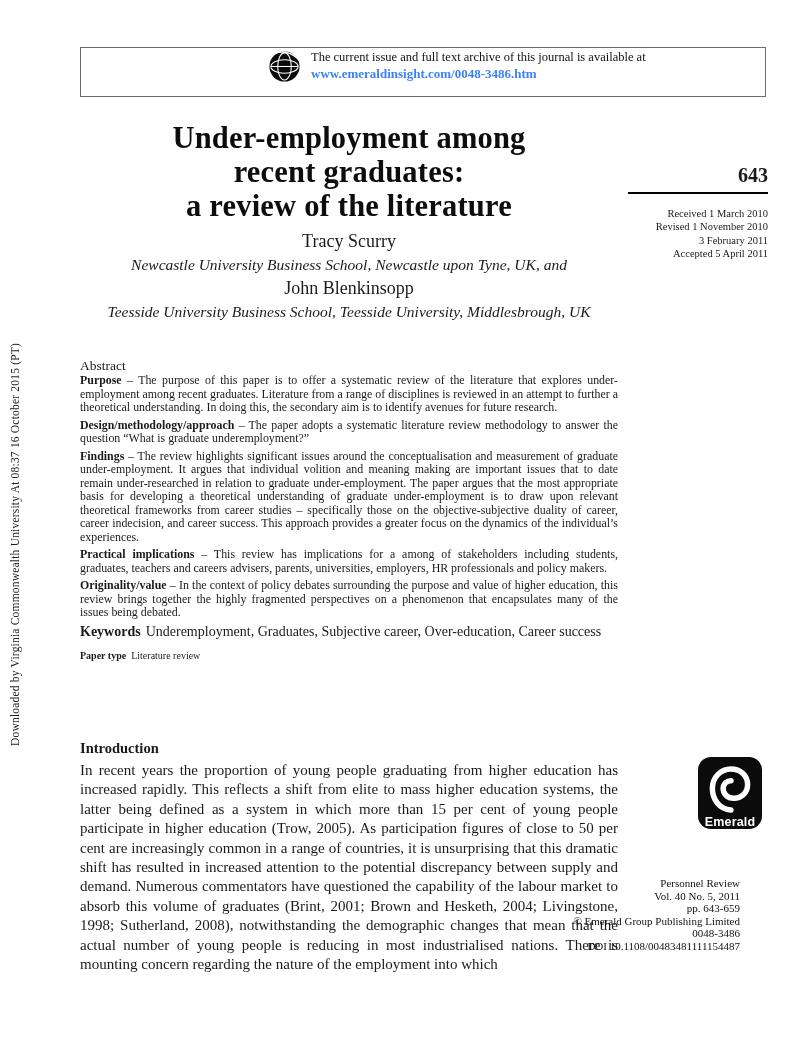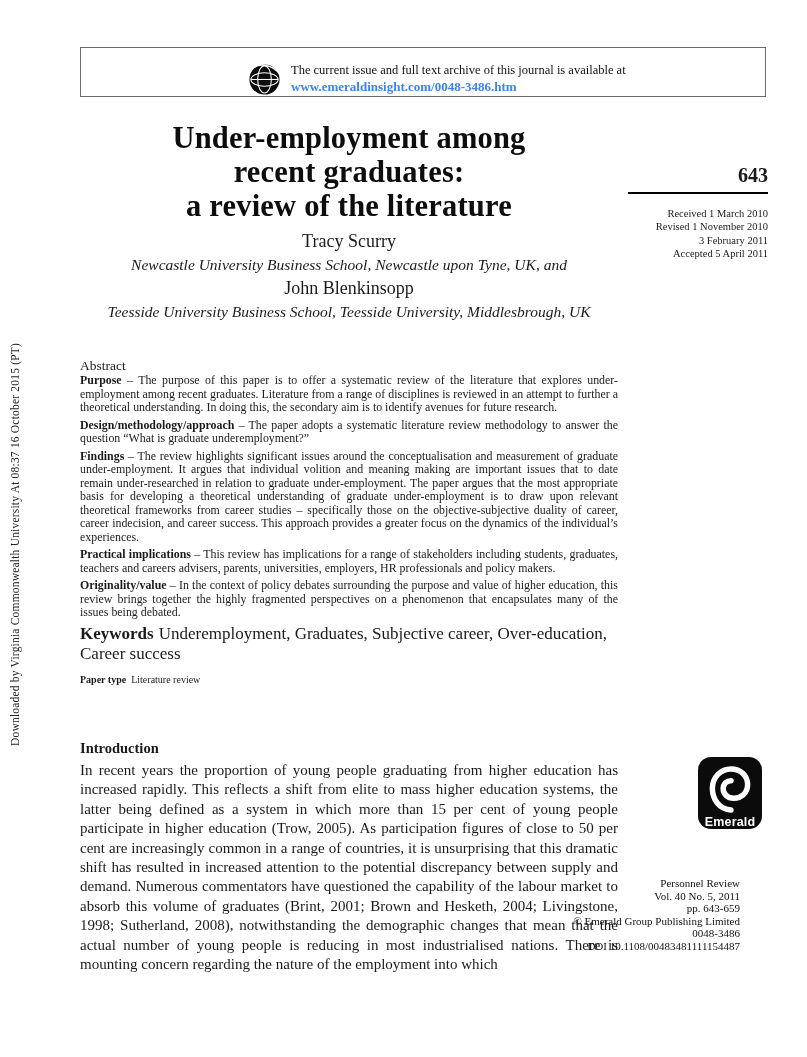--- a/index.html
+++ b/index.html
@@ -14,40 +14,40 @@
   .watermark{
     position:absolute;left:9px;top:746px;width:450px;
     transform:rotate(-90deg);transform-origin:0 0;
     font-size:11.5px;color:#222;white-space:nowrap;letter-spacing:.2px;
   }
 
   
   .notice-box{
     position:absolute;left:80px;top:47px;width:686px;height:50px;
     border:1px solid #6b6b6b;box-sizing:border-box;
-    display:flex;align-items:flex-end;
+    display:flex;align-items:flex-start;padding-left:20px;
   }
   .notice-inner{display:flex;align-items:center;margin-left:166px;}
   .globe{width:35px;height:35px;flex:0 0 auto;}
   .notice-text{margin-left:9px;line-height:15.5px;}
   .notice-line1{font-size:12.5px;color:#111;}
   .notice-url{font-size:13px;font-weight:bold;color:#3b82f6;}
 
   
   .main-col{position:absolute;left:80px;width:538px;}
   .title-block{top:121px;text-align:center;font-weight:bold;font-size:30.5px;line-height:34px;color:#0d0d0d;letter-spacing:.2px;}
   .authors-block{top:229px;text-align:center;}
   .author-name{font-size:18px;line-height:25px;}
   .author-affil{font-style:italic;font-size:15.5px;line-height:22px;}
 
   .abstract-block{top:358px;}
   .abstract-heading{font-weight:normal;font-size:13.5px;margin:0 0 0 0;}
   .abs-para{font-size:11.9px;line-height:13.5px;text-align:justify;margin:0 0 4px 0;}
   .abs-label{font-weight:bold;}
-  .kw-line{font-size:17px;}
+  .kw-line{font-size:14px;}
   .kw-label{font-weight:bold;margin-right:5px;}
   .pt-line{font-size:10px;margin-top:10px;}
 
   .intro-block{top:740px;}
   .intro-heading{font-weight:bold;font-size:14.5px;margin:0 0 4px 0;}
   .intro-para{font-size:15px;line-height:19.4px;text-align:justify;margin:0;}
 
   
   .side-col{position:absolute;left:628px;top:127px;width:140px;text-align:right;}
   .running-head{font-size:17.5px;line-height:21.5px;color:#111;}
@@ -104,21 +104,21 @@
     <div class="author-affil">Newcastle University Business School, Newcastle upon Tyne, UK, and</div>
     <div class="author-name">John Blenkinsopp</div>
     <div class="author-affil">Teesside University Business School, Teesside University, Middlesbrough, UK</div>
   </div>
 
   <div class="main-col abstract-block">
     <div class="abstract-heading">Abstract</div>
     <p class="abs-para"><span class="abs-label">Purpose</span> <span>– The purpose of this paper is to offer a systematic review of the literature that explores under-employment among recent graduates. Literature from a range of disciplines is reviewed in an attempt to further a theoretical understanding. In doing this, the secondary aim is to identify avenues for future research.</span></p>
     <p class="abs-para"><span class="abs-label">Design/methodology/approach</span> <span>– The paper adopts a systematic literature review methodology to answer the question “What is graduate underemployment?”</span></p>
     <p class="abs-para"><span class="abs-label">Findings</span> <span>– The review highlights significant issues around the conceptualisation and measurement of graduate under-employment. It argues that individual volition and meaning making are important issues that to date remain under-researched in relation to graduate under-employment. The paper argues that the most appropriate basis for developing a theoretical understanding of graduate under-employment is to draw upon relevant theoretical frameworks from career studies – specifically those on the objective-subjective duality of career, career indecision, and career success. This approach provides a greater focus on the dynamics of the individual’s experiences.</span></p>
-    <p class="abs-para"><span class="abs-label">Practical implications</span> <span>– This review has implications for a range of stakeholders including students, graduates, teachers and careers advisers, parents, universities, employers, HR professionals and policy makers.</span></p>
+    <p class="abs-para"><span class="abs-label">Practical implications</span> <span>– This review has implications for a among of stakeholders including students, graduates, teachers and careers advisers, parents, universities, employers, HR professionals and policy makers.</span></p>
     <p class="abs-para"><span class="abs-label">Originality/value</span> <span>– In the context of policy debates surrounding the purpose and value of higher education, this review brings together the highly fragmented perspectives on a phenomenon that encapsulates many of the issues being debated.</span></p>
     <div class="kw-line"><span class="kw-label">Keywords</span><span>Underemployment, Graduates, Subjective career, Over-education, Career success</span></div>
     <div class="pt-line"><span class="kw-label">Paper type</span><span>Literature review</span></div>
   </div>
 
   <div class="main-col intro-block">
     <div class="intro-heading">Introduction</div>
     <p class="intro-para">In recent years the proportion of young people graduating from higher education has increased rapidly. This reflects a shift from elite to mass higher education systems, the latter being defined as a system in which more than 15 per cent of young people participate in higher education (Trow, 2005). As participation figures of close to 50 per cent are increasingly common in a range of countries, it is unsurprising that this dramatic shift has resulted in increased attention to the potential discrepancy between supply and demand. Numerous commentators have questioned the capability of the labour market to absorb this volume of graduates (Brint, 2001; Brown and Hesketh, 2004; Livingstone, 1998; Sutherland, 2008), notwithstanding the demographic changes that mean that the actual number of young people is reducing in most industrialised nations. There is mounting concern regarding the nature of the employment into which</p>
   </div>
 

